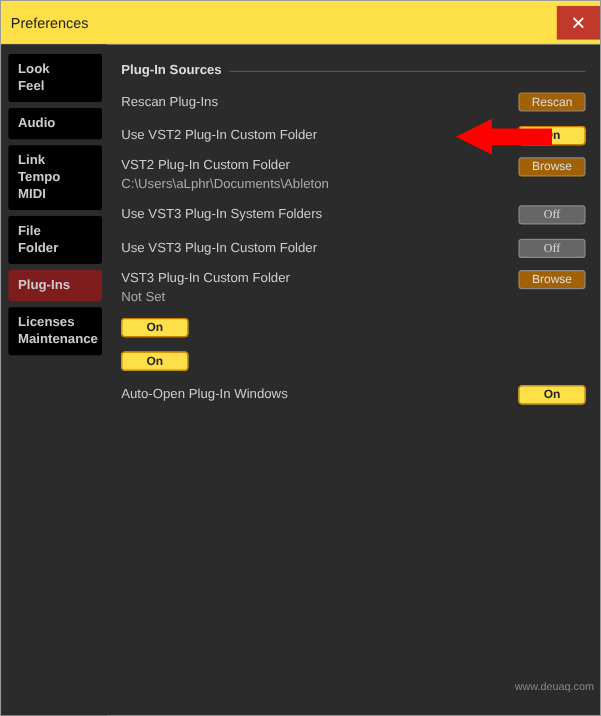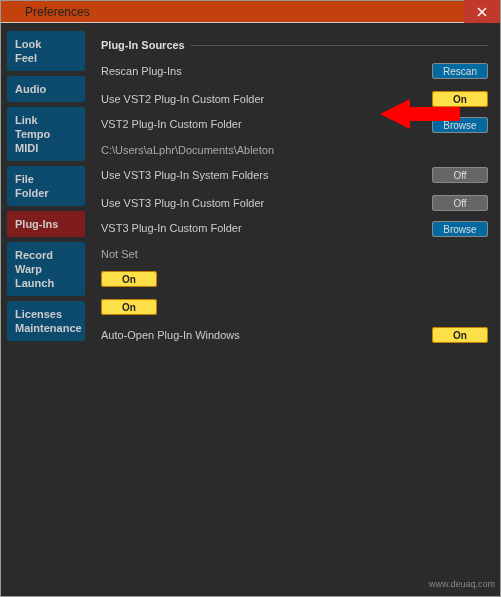--- a/index.html
+++ b/index.html
@@ -1,38 +1,38 @@
 <!DOCTYPE html>
 <html><head>
 <meta charset="utf-8">
 <style>
   * { box-sizing: border-box; margin: 0; padding: 0; font-family: "Segoe UI", Arial, sans-serif; }
   body { background: #fff; width: 501px; height: 597px; position: relative; }
   .window { width: 501px; height: 597px; border: 1px solid #999; background: #fff; display: flex; flex-direction: column; }
-  .titlebar { height: 22px; background: #c2410c; border-bottom: 1px solid #ccc; display: flex; align-items: center; justify-content: space-between; padding-left: 24px; }
+  .titlebar { height: 36px; background: #fde047; border-bottom: 1px solid #ccc; display: flex; align-items: center; justify-content: space-between; padding-left: 8px; }
   .titlebar-title { font-size: 12px; color: #222; }
   .close-btn { width: 36px; height: 28px; background: #c0392b; display: flex; align-items: center; justify-content: center; color: #fff; font-size: 12px; cursor: pointer; }
   .body { flex: 1; display: flex; background: #2b2b2b; }
   .sidebar { width: 88px; background: #2b2b2b; padding: 8px 4px 8px 6px; display: flex; flex-direction: column; gap: 5px; }
-  .sideblock { background: #0c4a6e; border-radius: 2px; padding: 6px 8px; cursor: pointer; }
+  .sideblock { background: #000000; border-radius: 2px; padding: 6px 8px; cursor: pointer; }
   .sideblock.active { background: #7f1d1d; }
   .sideblock div { color: #ccc; font-size: 11px; font-weight: 600; line-height: 14px; }
   .main { flex: 1; padding: 10px 12px; color: #ccc; font-size: 11px; }
   .section-hdr { display: flex; align-items: center; gap: 6px; margin: 6px 0 10px 0; }
   .section-hdr span.lbl { color: #ddd; font-size: 11px; font-weight: 600; white-space: nowrap; }
   .section-hdr .line { flex: 1; height: 1px; background: #555; }
   .row { display: flex; align-items: center; margin-bottom: 8px; min-height: 20px; gap: 16px; }
   .row-label { flex: 1; color: #ccc; font-size: 11px; line-height: 14px; }
-  .row-sub { color: #aaa; font-size: 11px; margin-top: 12px; }
+  .row-sub { color: #aaa; font-size: 11px; margin-top: 2px; }
   .pillbtn { width: 56px; height: 16px; border-radius: 3px; font-size: 10px; display: flex; align-items: center; justify-content: center; cursor: pointer; }
-  .pill-gray { background: #0369a1; color: #ddd; box-shadow: inset 0 0 0 1px #888; }
+  .pill-gray { background: #a16207; color: #ddd; box-shadow: inset 0 0 0 1px #888; }
   .pill-orange { background: #fde047; color: #222; font-weight: 700; box-shadow: inset 0 0 0 1px #c77d00; }
-  .pill-off { background: #666; color: #ddd; box-shadow: inset 0 0 0 1px #888; }
+  .pill-off { background: #666; color: #ddd; box-shadow: inset 0 0 0 1px #888; font-family: Liberation Serif, serif; }
   .arrow { position: absolute; top: 94px; left: 380px; pointer-events: none; }
-  .watermark { position: absolute; right: 6px; bottom: 8px; font-size: 9px; color: #888; }
+  .watermark { position: absolute; right: 6px; bottom: 20px; font-size: 9px; color: #888; }
 </style>
 </head>
 <body>
 
 <div class="window">
   <div class="titlebar">
     <span class="titlebar-title">Preferences</span>
     <div class="close-btn">
       <svg width="10" height="10" viewBox="0 0 10 10">
           <path d="M1 1 L9 9 M9 1 L1 9" stroke="#fff" stroke-width="1.5"></path>
@@ -52,25 +52,20 @@
         <div>Link</div>
         <div>Tempo</div>
         <div>MIDI</div>
       </div>
       <div class="sideblock">
         <div>File</div>
         <div>Folder</div>
       </div>
       <div class="sideblock active">
         <div>Plug-Ins</div>
-      </div>
-      <div class="sideblock">
-        <div>Record</div>
-        <div>Warp</div>
-        <div>Launch</div>
       </div>
       <div class="sideblock">
         <div>Licenses</div>
         <div>Maintenance</div>
       </div>
     </div>
 
     <div class="main">
       <div class="section-hdr">
         <span class="lbl">Plug-In Sources</span>

